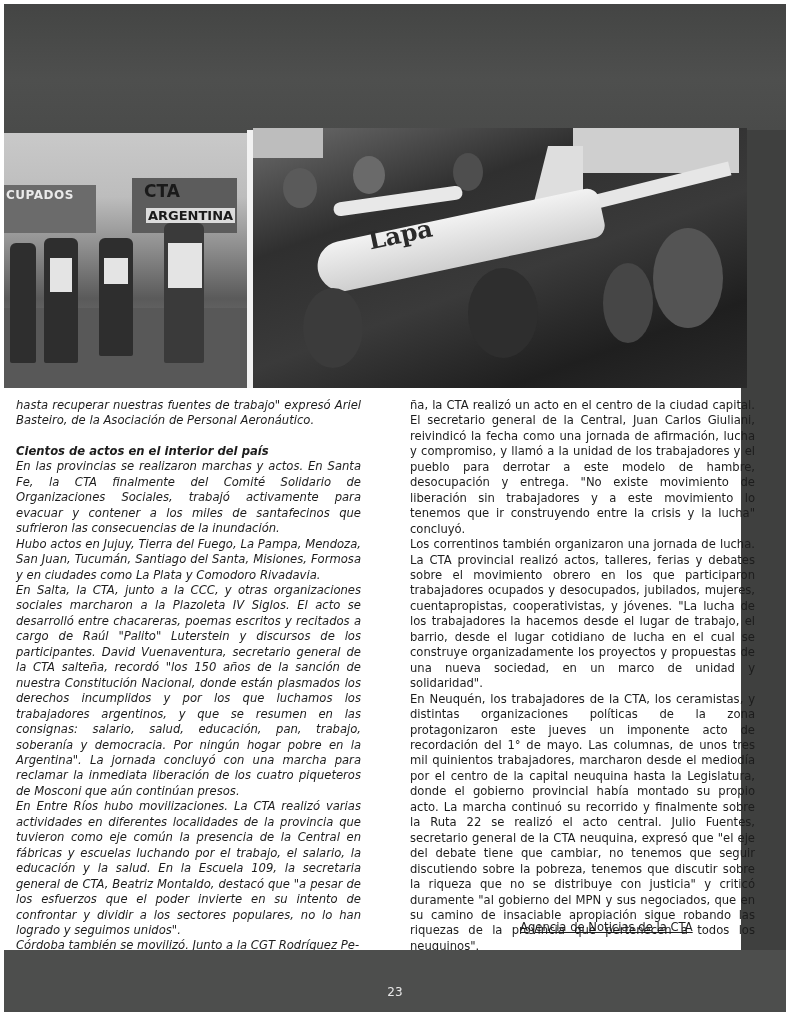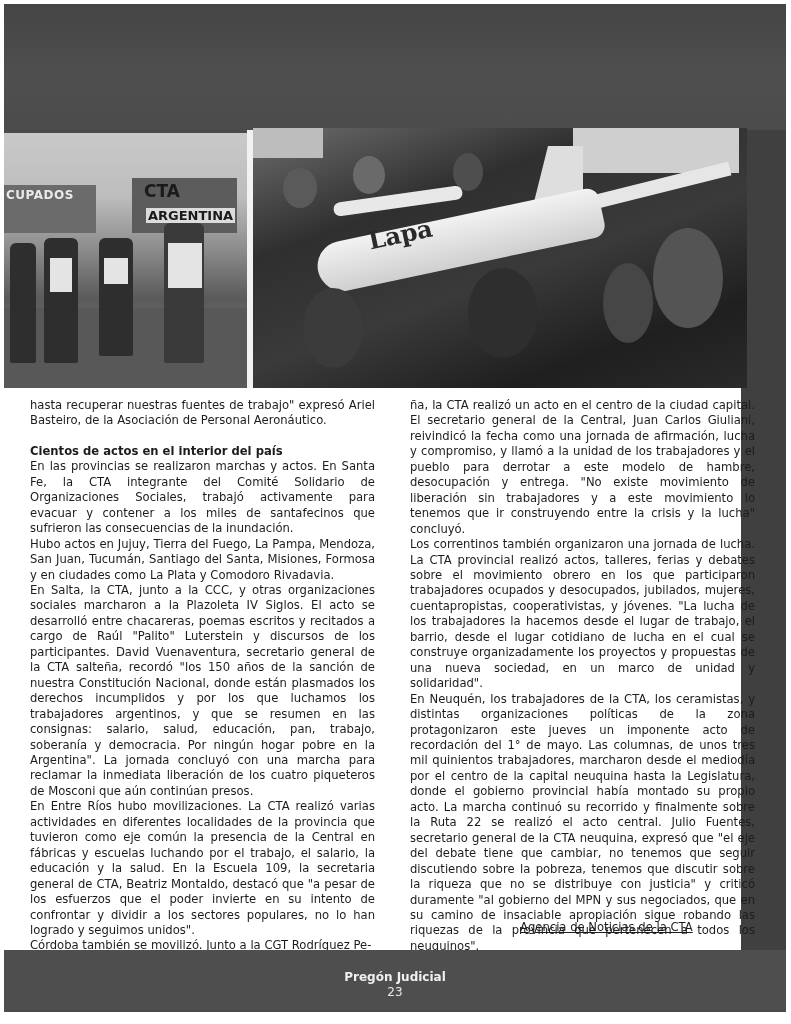--- a/index.html
+++ b/index.html
@@ -66,21 +66,21 @@
 
   .text-panel {
     position: absolute; left: 0px; top: 388px; width: 741px; height: 562px;
     background: #ffffff;
   }
   .col {
     position: absolute; top: 398px; width: 345px;
     font-size: 11.6px; line-height: 15.45px; color: #1c1c1c;
     text-align: justify;
   }
-  .col-left { left: 30px; }
+  .col-left { left: 16px; font-style: italic; }
   .col-right { left: 364px; margin-left: 46px; }
   .col p { margin: 0; }
   .col .heading { font-weight: bold; margin-top: 15px; }
   .signature {
     position: absolute; left: 520px; top: 920px; width: 214px; text-align: left;
     font-size: 11.6px; color: #1c1c1c; text-decoration: underline;
   }
   .footer {
     position: absolute; left: 4px; top: 950px; width: 782px; height: 60px;
     background: #4d4e4d;
@@ -134,31 +134,30 @@
   <div class="head" style="left:215px;top:140px;width:70px;height:90px;background:#2e2e2e;"></div>
   <div class="head" style="left:350px;top:135px;width:50px;height:80px;background:#464646;"></div>
   <div class="head" style="left:400px;top:100px;width:70px;height:100px;background:#545454;"></div>
 </div>
 
 <div class="text-panel"></div>
 
 <div class="col col-left">
   <p>hasta recuperar nuestras fuentes de trabajo" expresó Ariel Basteiro, de la Asociación de Personal Aeronáutico.</p>
   <p class="heading">Cientos de actos en el interior del país</p>
-  <p>En las provincias se realizaron marchas y actos. En Santa Fe, la CTA integrante del Comité Solidario de Organizaciones Sociales, trabajó activamente para evacuar y contener a los miles de santafecinos que sufrieron las consecuencias de la inundación.</p>
+  <p>En las provincias se realizaron marchas y actos. En Santa Fe, la CTA finalmente del Comité Solidario de Organizaciones Sociales, trabajó activamente para evacuar y contener a los miles de santafecinos que sufrieron las consecuencias de la inundación.</p>
   <p>Hubo actos en Jujuy, Tierra del Fuego, La Pampa, Mendoza, San Juan, Tucumán, Santiago del Santa, Misiones, Formosa y en ciudades como La Plata y Comodoro Rivadavia.</p>
   <p>En Salta, la CTA, junto a la CCC, y otras organizaciones sociales marcharon a la Plazoleta IV Siglos. El acto se desarrolló entre chacareras, poemas escritos y recitados a cargo de Raúl "Palito" Luterstein y discursos de los participantes. David Vuenaventura, secretario general de la CTA salteña, recordó "los 150 años de la sanción de nuestra Constitución Nacional, donde están plasmados los derechos incumplidos y por los que luchamos los trabajadores argentinos, y que se resumen en las consignas: salario, salud, educación, pan, trabajo, soberanía y democracia. Por ningún hogar pobre en la Argentina". La jornada concluyó con una marcha para reclamar la inmediata liberación de los cuatro piqueteros de Mosconi que aún continúan presos.</p>
   <p>En Entre Ríos hubo movilizaciones. La CTA realizó varias actividades en diferentes localidades de la provincia que tuvieron como eje común la presencia de la Central en fábricas y escuelas luchando por el trabajo, el salario, la educación y la salud. En la Escuela 109, la secretaria general de CTA, Beatriz Montaldo, destacó que "a pesar de los esfuerzos que el poder invierte en su intento de confrontar y dividir a los sectores populares, no lo han logrado y seguimos unidos".</p>
   <p>Córdoba también se movilizó. Junto a la CGT Rodríguez Pe-</p>
 </div>
 
 <div class="col col-right">
   <p>ña, la CTA realizó un acto en el centro de la ciudad capital. El secretario general de la Central, Juan Carlos Giuliani, reivindicó la fecha como una jornada de afirmación, lucha y compromiso, y llamó a la unidad de los trabajadores y el pueblo para derrotar a este modelo de hambre, desocupación y entrega. "No existe movimiento de liberación sin trabajadores y a este movimiento lo tenemos que ir construyendo entre la crisis y la lucha" concluyó.</p>
   <p>Los correntinos también organizaron una jornada de lucha. La CTA provincial realizó actos, talleres, ferias y debates sobre el movimiento obrero en los que participaron trabajadores ocupados y desocupados, jubilados, mujeres, cuentapropistas, cooperativistas, y jóvenes. "La lucha de los trabajadores la hacemos desde el lugar de trabajo, el barrio, desde el lugar cotidiano de lucha en el cual se construye organizadamente los proyectos y propuestas de una nueva sociedad, en un marco de unidad y solidaridad".</p>
   <p>En Neuquén, los trabajadores de la CTA, los ceramistas, y distintas organizaciones políticas de la zona protagonizaron este jueves un imponente acto de recordación del 1° de mayo. Las columnas, de unos tres mil quinientos trabajadores, marcharon desde el mediodía por el centro de la capital neuquina hasta la Legislatura, donde el gobierno provincial había montado su propio acto. La marcha continuó su recorrido y finalmente sobre la Ruta 22 se realizó el acto central. Julio Fuentes, secretario general de la CTA neuquina, expresó que "el eje del debate tiene que cambiar, no tenemos que seguir discutiendo sobre la pobreza, tenemos que discutir sobre la riqueza que no se distribuye con justicia" y criticó duramente "al gobierno del MPN y sus negociados, que en su camino de insaciable apropiación sigue robando las riquezas de la provincia que pertenecen a todos los neuquinos".</p>
 </div>
 
 <div class="signature">Agencia de Noticias de la CTA</div>
 
 <div class="footer">
-  <div class="footer-title">Pregón Judicial</div>
   <div class="footer-page">23</div>
 </div>
 
 </body></html>

